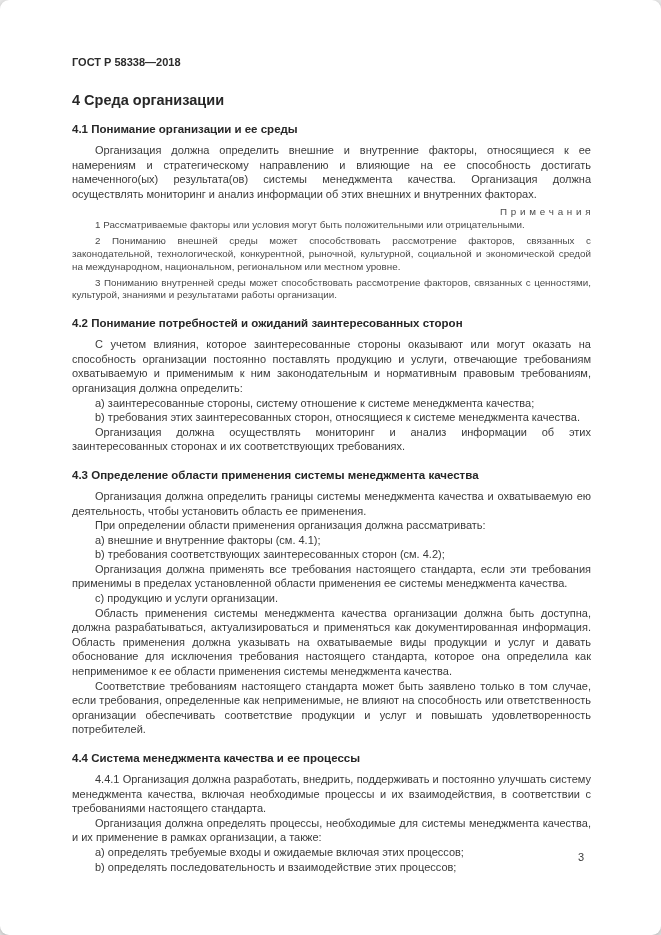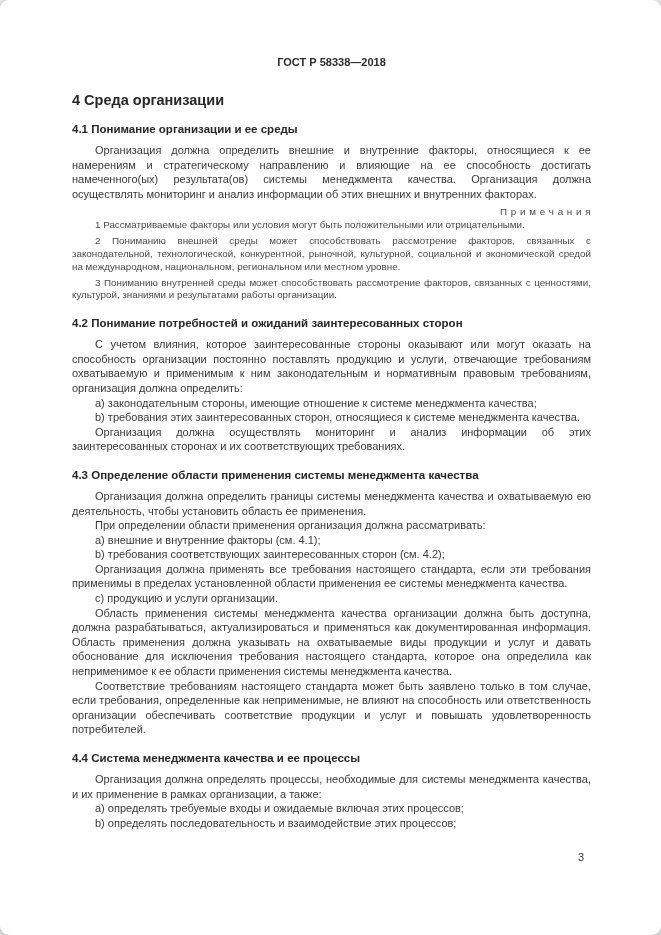--- a/index.html
+++ b/index.html
@@ -23,21 +23,21 @@
     overflow: hidden;
   }
   .content {
     position: absolute;
     top: 56px;
     left: 72px;
     right: 70px;
     color: #3a3a3a;
   }
   .doc-header {
-    text-align: center;
+    text-align: left;
     font-weight: bold;
     font-size: 11px;
     color: #2c2c2c;
     margin: 0 0 24px 0;
   }
   .chapter-title {
     font-size: 14.5px;
     font-weight: bold;
     color: #272727;
     margin: 0 0 8px 0;
@@ -93,37 +93,38 @@
             <h2 class="section-heading">4.1 Понимание организации и ее среды</h2>
             <p class="blk-para">Организация должна определить внешние и внутренние факторы, относящиеся к ее намерениям и стратегическому направлению и влияющие на ее способность достигать намеченного(ых) результата(ов) системы менеджмента качества. Организация должна осуществлять мониторинг и анализ информации об этих внешних и внутренних факторах.</p>
             <p class="blk-notes-label">П р и м е ч а н и я</p>
             <p class="blk-note">1 Рассматриваемые факторы или условия могут быть положительными или отрицательными.</p>
             <p class="blk-note">2 Пониманию внешней среды может способствовать рассмотрение факторов, связанных с законодательной, технологической, конкурентной, рыночной, культурной, социальной и экономической средой на международном, национальном, региональном или местном уровне.</p>
             <p class="blk-note">3 Пониманию внутренней среды может способствовать рассмотрение факторов, связанных с ценностями, культурой, знаниями и результатами работы организации.</p>
           </section>
           <section class="doc-section">
             <h2 class="section-heading">4.2 Понимание потребностей и ожиданий заинтересованных сторон</h2>
             <p class="blk-para">С учетом влияния, которое заинтересованные стороны оказывают или могут оказать на способность организации постоянно поставлять продукцию и услуги, отвечающие требованиям охватываемую и применимым к ним законодательным и нормативным правовым требованиям, организация должна определить:</p>
-            <p class="blk-para">a) законодательным стороны, имеющие отношение к системе менеджмента качества;</p>
+            <p class="blk-para">a) заинтересованные стороны, систему отношение к системе менеджмента качества;</p>
             <p class="blk-para">b) требования этих заинтересованных сторон, относящиеся к системе менеджмента качества.</p>
             <p class="blk-para">Организация должна осуществлять мониторинг и анализ информации об этих заинтересованных сторонах и их соответствующих требованиях.</p>
           </section>
           <section class="doc-section">
             <h2 class="section-heading">4.3 Определение области применения системы менеджмента качества</h2>
             <p class="blk-para">Организация должна определить границы системы менеджмента качества и охватываемую ею деятельность, чтобы установить область ее применения.</p>
             <p class="blk-para">При определении области применения организация должна рассматривать:</p>
             <p class="blk-para">a) внешние и внутренние факторы (см. 4.1);</p>
             <p class="blk-para">b) требования соответствующих заинтересованных сторон (см. 4.2);</p>
             <p class="blk-para">Организация должна применять все требования настоящего стандарта, если эти требования применимы в пределах установленной области применения ее системы менеджмента качества.</p>
             <p class="blk-para">c) продукцию и услуги организации.</p>
             <p class="blk-para">Область применения системы менеджмента качества организации должна быть доступна, должна разрабатываться, актуализироваться и применяться как документированная информация. Область применения должна указывать на охватываемые виды продукции и услуг и давать обоснование для исключения требования настоящего стандарта, которое она определила как неприменимое к ее области применения системы менеджмента качества.</p>
             <p class="blk-para">Соответствие требованиям настоящего стандарта может быть заявлено только в том случае, если требования, определенные как неприменимые, не влияют на способность или ответственность организации обеспечивать соответствие продукции и услуг и повышать удовлетворенность потребителей.</p>
           </section>
           <section class="doc-section">
             <h2 class="section-heading">4.4 Система менеджмента качества и ее процессы</h2>
+            <p class="blk-para">4.4.1 Организация должна разработать, внедрить, поддерживать и постоянно улучшать систему менеджмента качества, включая необходимые процессы и их взаимодействия, в соответствии с требованиями настоящего стандарта.</p>
             <p class="blk-para">Организация должна определять процессы, необходимые для системы менеджмента качества, и их применение в рамках организации, а также:</p>
             <p class="blk-para">a) определять требуемые входы и ожидаемые включая этих процессов;</p>
             <p class="blk-para">b) определять последовательность и взаимодействие этих процессов;</p>
           </section>
         </div>
     </div>
     <div class="page-number">3</div>
   </div>
 </div>
 

